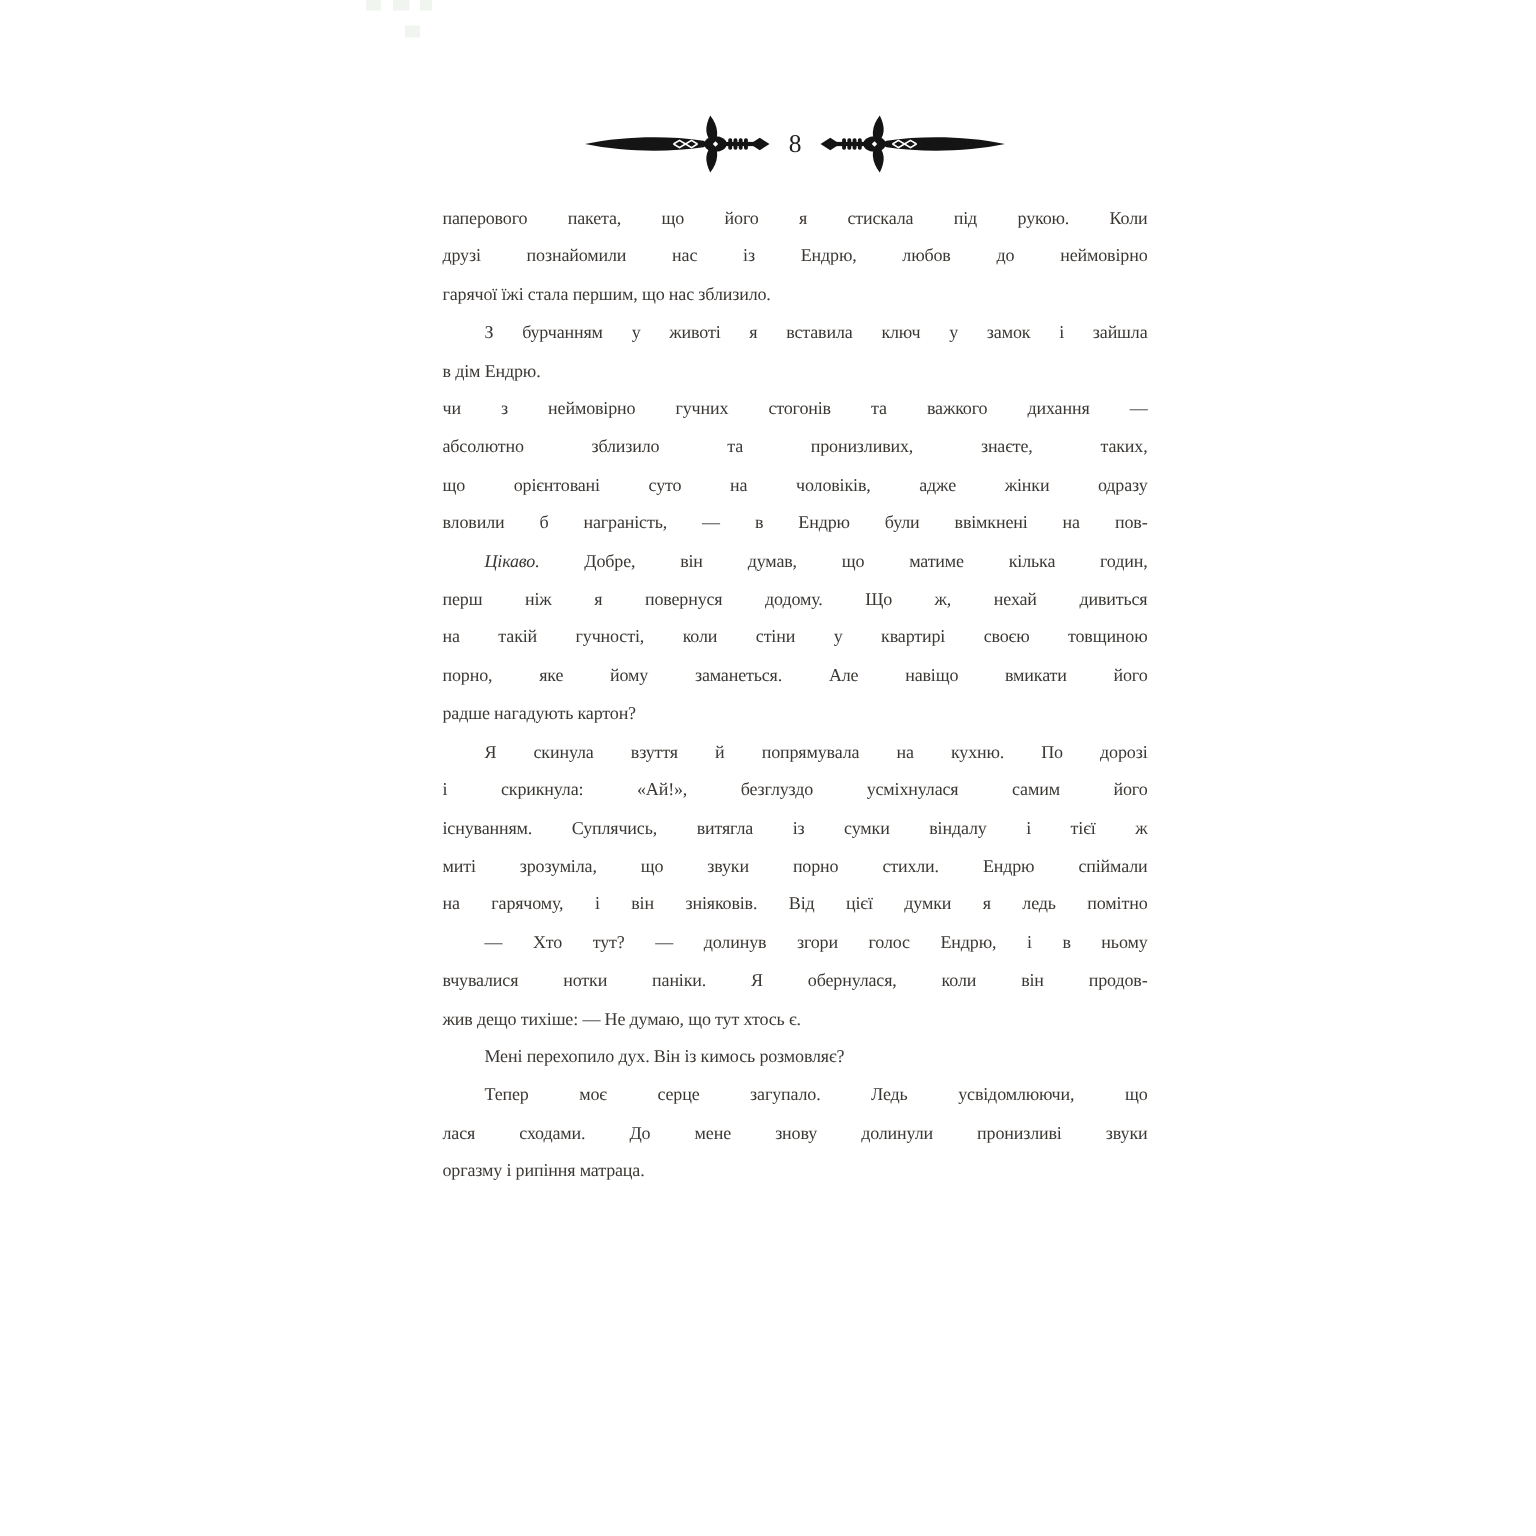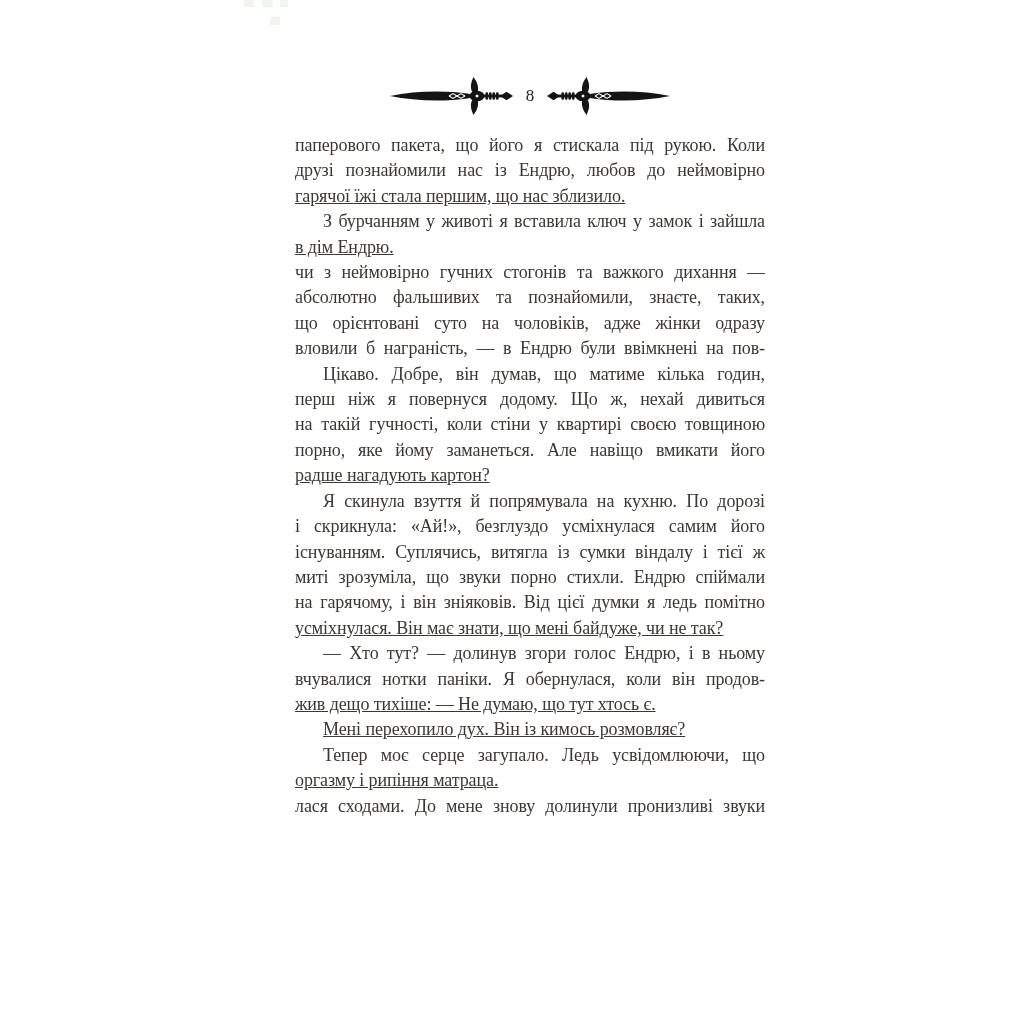--- a/index.html
+++ b/index.html
@@ -50,32 +50,32 @@
     line-height: 1;
     color: #201f1e;
     padding-bottom: 2px;
   }
 
   .text-block {
     position: absolute;
     left: 295px;
     top: 133px;
     width: 470px;
-    font-size: 18px;
+    font-size: 12px;
     line-height: 25.4px;
     letter-spacing: -0.1px;
     color: var(--text, #3b3733);
   }
   .line {
     text-align: justify;
     text-align-last: justify;
   }
-  .line.last { text-align-last: left; text-decoration: underline; }
+  .line.last { text-align-last: left; }
   .line.ind  { text-indent: 28px; }
-  .it { }
+  .it { font-style: italic; }
 </style>
 </head>
 <body style="background: rgb(255, 255, 255);">
 
 <svg width="0" height="0" style="position:absolute" aria-hidden="true">
   <defs>
     <g id="sword-glyph">
 
       <path d="M1 20 C26 14.8, 55 14.2, 80 17.8 L84 20 L80 22.2 C55 25.8, 26 25.2, 1 20 Z"></path>
 
@@ -115,36 +115,35 @@
     </svg>
   </div>
 
   <div class="text-block">
       <div class="line">паперового пакета, що його я стискала під рукою. Коли</div>
       <div class="line">друзі познайомили нас із Ендрю, любов до неймовірно</div>
       <div class="line last">гарячої їжі стала першим, що нас зблизило.</div>
       <div class="line ind">З бурчанням у животі я вставила ключ у замок і зайшла</div>
       <div class="line last">в дім Ендрю.</div>
       <div class="line">чи з неймовірно гучних стогонів та важкого дихання —</div>
-      <div class="line">абсолютно фальшивих та познайомили, знаєте, таких,</div>
+      <div class="line">абсолютно зблизило та пронизливих, знаєте, таких,</div>
       <div class="line">що орієнтовані суто на чоловіків, адже жінки одразу</div>
       <div class="line">вловили б награність, — в Ендрю були ввімкнені на пов-</div>
       <div class="line ind"><span class="it">Цікаво.</span><span> Добре, він думав, що матиме кілька годин,</span></div>
       <div class="line">перш ніж я повернуся додому. Що ж, нехай дивиться</div>
       <div class="line">на такій гучності, коли стіни у квартирі своєю товщиною</div>
       <div class="line">порно, яке йому заманеться. Але навіщо вмикати його</div>
       <div class="line last">радше нагадують картон?</div>
       <div class="line ind">Я скинула взуття й попрямувала на кухню. По дорозі</div>
       <div class="line">і скрикнула: «Ай!», безглуздо усміхнулася самим його</div>
       <div class="line">існуванням. Суплячись, витягла із сумки віндалу і тієї ж</div>
       <div class="line">миті зрозуміла, що звуки порно стихли. Ендрю спіймали</div>
       <div class="line">на гарячому, і він зніяковів. Від цієї думки я ледь помітно</div>
-      <div class="line last">усміхнулася. Він має знати, що мені байдуже, чи не так?</div>
       <div class="line ind">— Хто тут? — долинув згори голос Ендрю, і в ньому</div>
       <div class="line">вчувалися нотки паніки. Я обернулася, коли він продов-</div>
       <div class="line last">жив дещо тихіше: — Не думаю, що тут хтось є.</div>
       <div class="line last ind">Мені перехопило дух. Він із кимось розмовляє?</div>
       <div class="line ind">Тепер моє серце загупало. Ледь усвідомлюючи, що</div>
+      <div class="line">лася сходами. До мене знову долинули пронизливі звуки</div>
       <div class="line last">оргазму і рипіння матраца.</div>
-      <div class="line">лася сходами. До мене знову долинули пронизливі звуки</div>
     </div>
 
 </div>
 
 </body></html>

